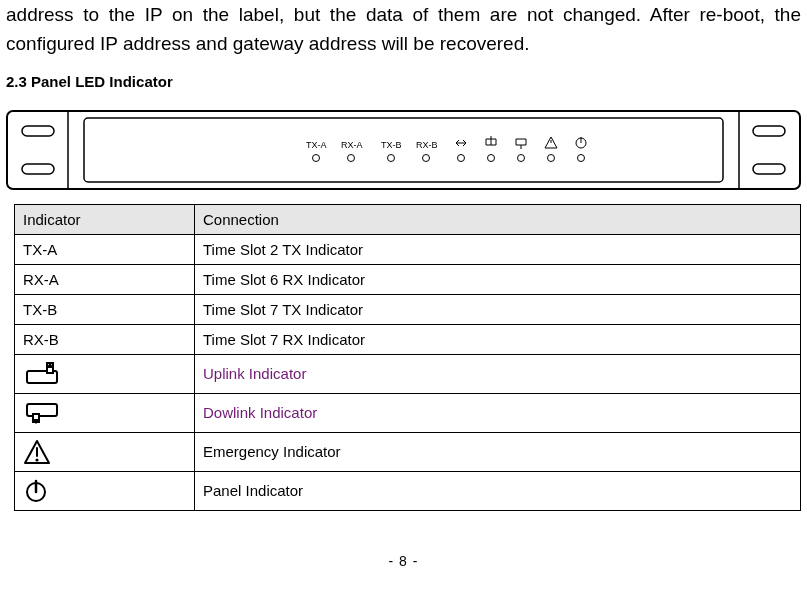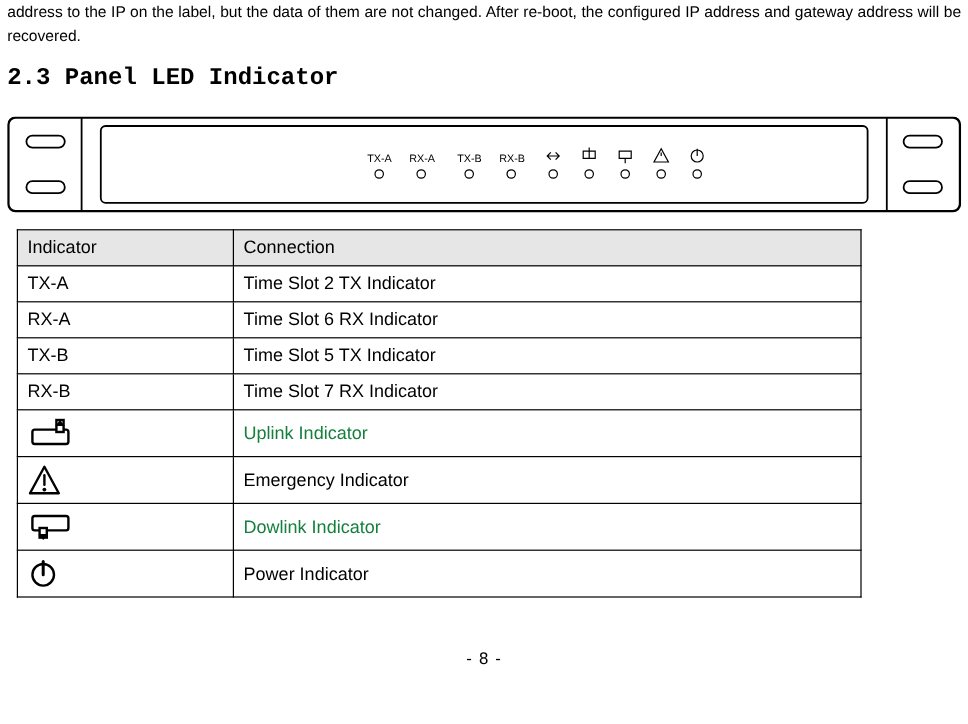--- a/index.html
+++ b/index.html
@@ -8,57 +8,56 @@
     padding: 0;
     font-family: Arial, Helvetica, sans-serif;
     background: #fff;
     width: 807px;
     color: #000;
   }
   .page {
     padding: 0 6px 0 6px;
   }
   .para {
-    font-size: 13px;
+    font-size: 19px;
     line-height: 1.55;
     margin: 0 0 10px 0;
     text-align: justify;
   }
   .heading {
-    font-size: 20px;
+    font-size: 15px;
     font-weight: bold;
     margin: 14px 0 20px 0;
-    font-family: Liberation Mono, monospace;
   }
   .panel-wrap {
     margin: 6px 0 14px 0;
   }
   .panel-svg {
     width: 100%;
     height: auto;
     display: block;
   }
   table.ind {
     border-collapse: collapse;
-    width: 704px;
+    width: 787px;
     margin: 8px 0 0 8px;
     font-size: 15px;
   }
   table.ind th, table.ind td {
     border: 1px solid #000;
     padding: 6px 8px;
     text-align: left;
     vertical-align: middle;
     font-weight: normal;
   }
   table.ind th {
     background: #e6e6e6;
   }
   table.ind .col-ind { width: 180px; }
-  .red { color: #15803d; }
+  .red { color: #701a75; }
   .icon-cell svg { display: block; }
   .pgnum {
     text-align: center;
     font-size: 14px;
     margin-top: 42px;
     letter-spacing: 1px;
   }
 </style>
 </head>
 <body>
@@ -128,63 +127,63 @@
       <tr>
         <td>TX-A</td>
         <td>Time Slot 2 TX Indicator</td>
       </tr>
       <tr>
         <td>RX-A</td>
         <td>Time Slot 6 RX Indicator</td>
       </tr>
       <tr>
         <td>TX-B</td>
-        <td>Time Slot 5 TX Indicator</td>
+        <td>Time Slot 7 TX Indicator</td>
       </tr>
       <tr>
         <td>RX-B</td>
         <td>Time Slot 7 RX Indicator</td>
       </tr>
       <tr>
         <td class="icon-cell">
           <svg width="40" height="26" viewBox="0 0 40 26">
             <rect x="4" y="10" width="30" height="12" rx="2" fill="none" stroke="#000" stroke-width="2"></rect>
             <rect x="24" y="2" width="6" height="10" fill="#fff" stroke="#000" stroke-width="2"></rect>
             <path d="M27 2 l-4 5 h8 z" fill="#000"></path>
           </svg>
         </td>
         <td class="red">Uplink Indicator</td>
       </tr>
       <tr>
         <td class="icon-cell">
+          <svg width="40" height="26" viewBox="0 0 40 26">
+            <rect x="4" y="4" width="30" height="12" rx="2" fill="none" stroke="#000" stroke-width="2"></rect>
+            <rect x="10" y="14" width="6" height="8" fill="#fff" stroke="#000" stroke-width="2"></rect>
+            <path d="M13 24 l-4 -5 h8 z" fill="#000"></path>
+          </svg>
+        </td>
+        <td class="red">Dowlink Indicator</td>
+      </tr>
+      <tr>
+        <td class="icon-cell">
           <svg width="28" height="26" viewBox="0 0 28 26">
             <path d="M14 2 L26 24 H2 Z" fill="none" stroke="#000" stroke-width="2" stroke-linejoin="round"></path>
             <line x1="14" y1="9" x2="14" y2="17" stroke="#000" stroke-width="2" stroke-linecap="round"></line>
             <circle cx="14" cy="21" r="1.6" fill="#000"></circle>
           </svg>
         </td>
         <td>Emergency Indicator</td>
       </tr>
       <tr>
         <td class="icon-cell">
-          <svg width="40" height="26" viewBox="0 0 40 26">
-            <rect x="4" y="4" width="30" height="12" rx="2" fill="none" stroke="#000" stroke-width="2"></rect>
-            <rect x="10" y="14" width="6" height="8" fill="#fff" stroke="#000" stroke-width="2"></rect>
-            <path d="M13 24 l-4 -5 h8 z" fill="#000"></path>
-          </svg>
-        </td>
-        <td class="red">Dowlink Indicator</td>
-      </tr>
-      <tr>
-        <td class="icon-cell">
           <svg width="26" height="26" viewBox="0 0 26 26">
             <circle cx="13" cy="14" r="9" fill="none" stroke="#000" stroke-width="2"></circle>
             <line x1="13" y1="3" x2="13" y2="14" stroke="#000" stroke-width="2.5" stroke-linecap="round"></line>
           </svg>
         </td>
-        <td>Power Indicator</td>
+        <td>Panel Indicator</td>
       </tr>
     </tbody>
   </table>
 
   <div class="pgnum">-  8  -</div>
 
 </div>
 
 </body></html>

